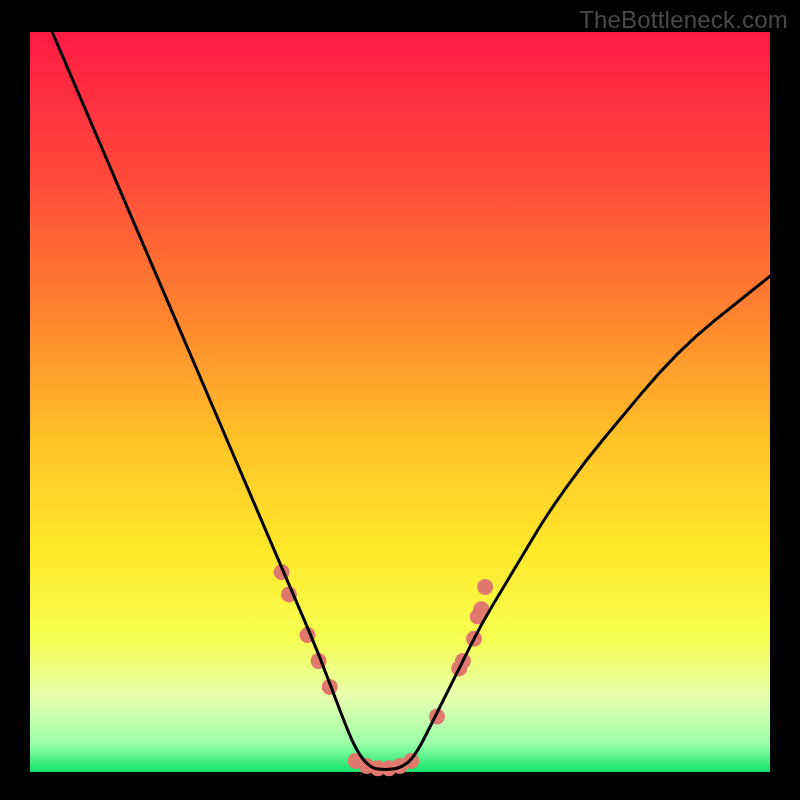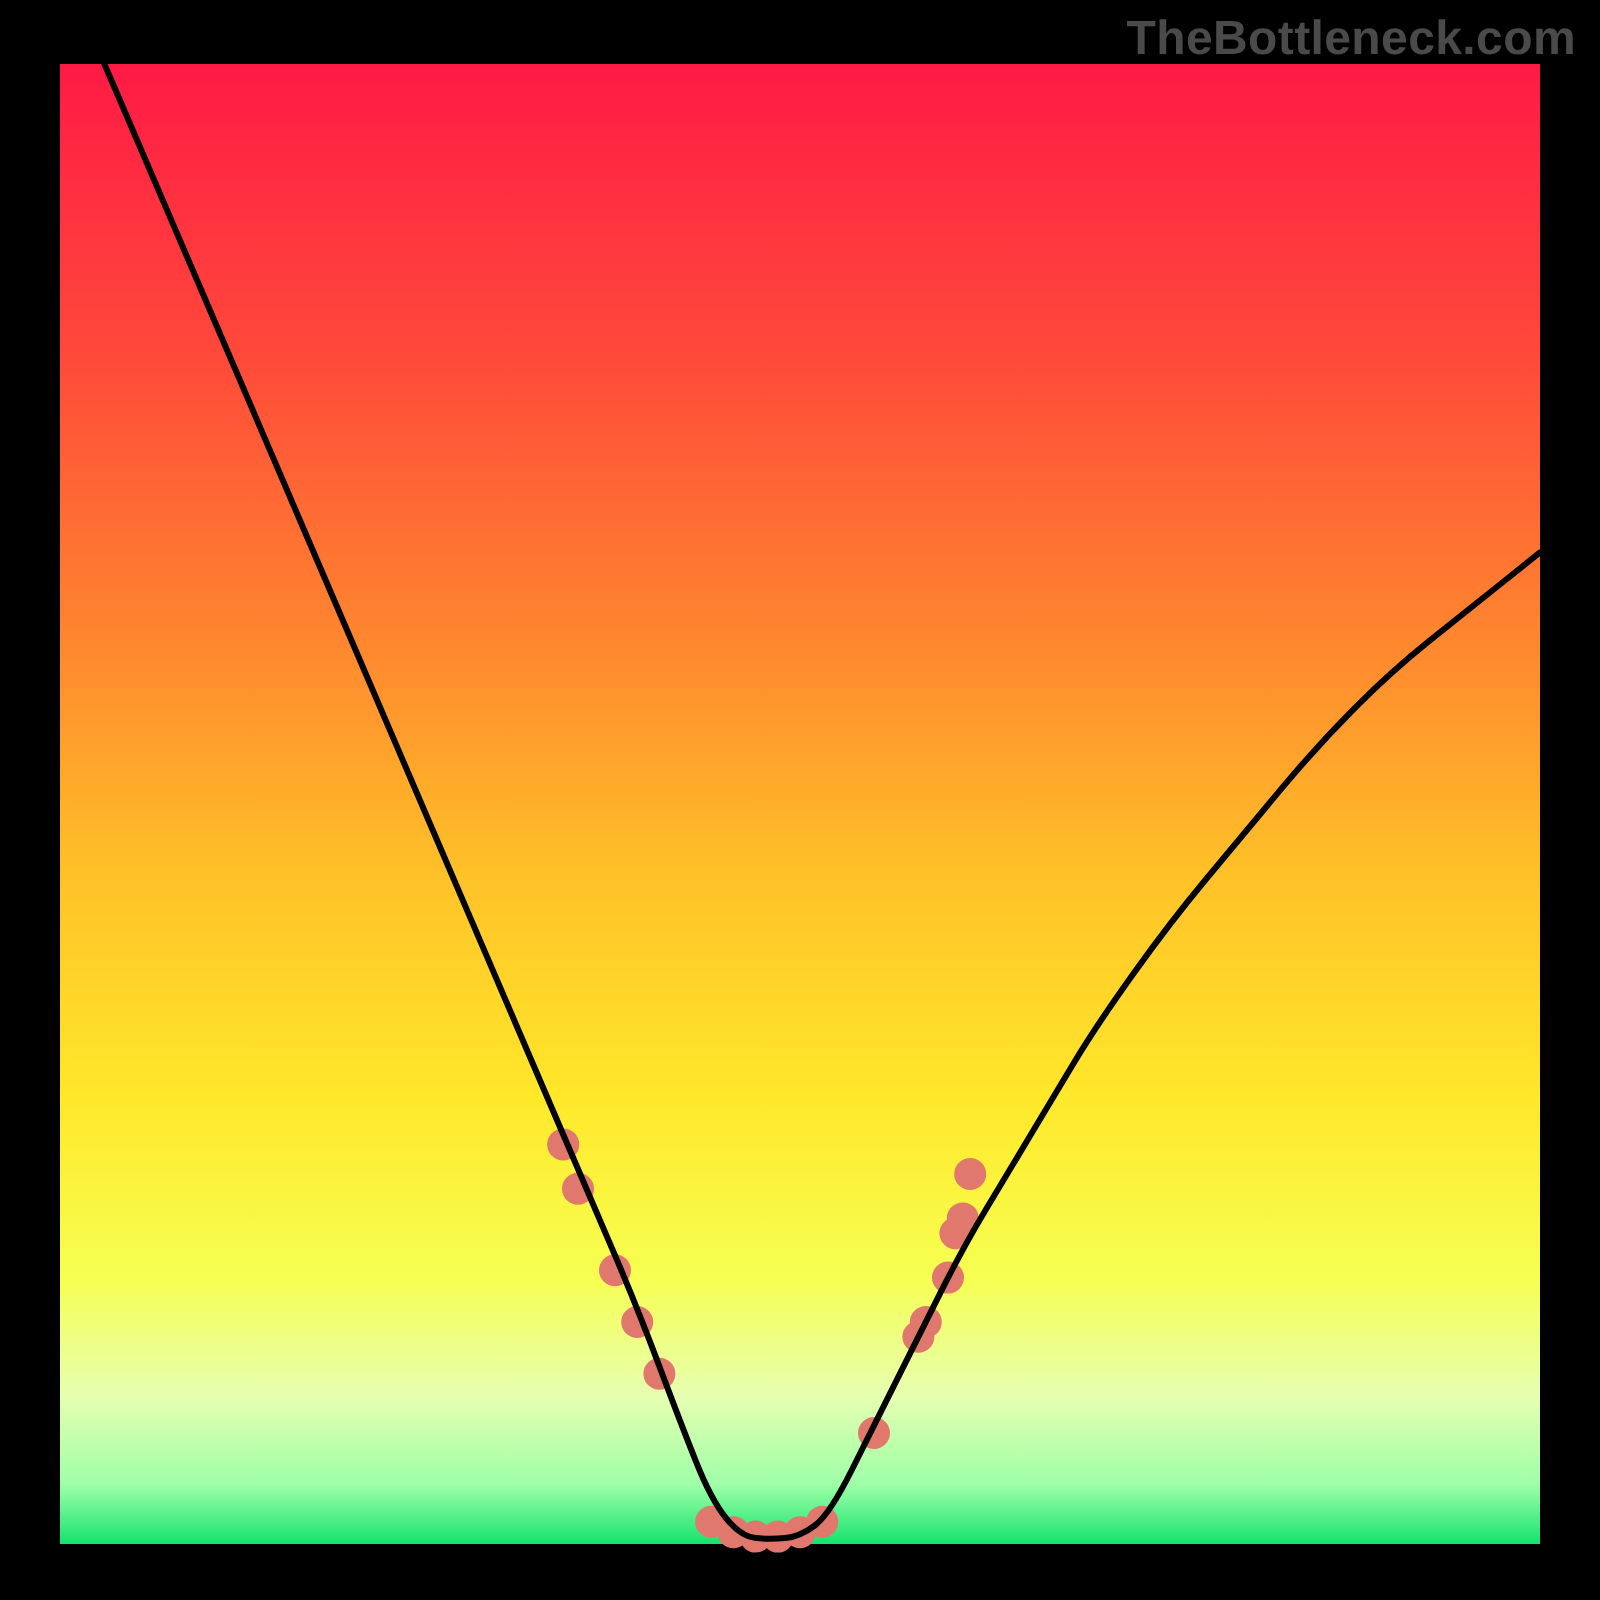--- a/index.html
+++ b/index.html
@@ -1,18 +1,18 @@
 <!DOCTYPE html>
 <html><head>
 <meta charset="utf-8">
 <style>
   html,body{margin:0;padding:0;width:800px;height:800px;overflow:hidden;background:#000;font-family:Arial,Helvetica,sans-serif}
   #stage{position:relative;width:800px;height:800px}
   svg{position:absolute;left:0;top:0}
-  #watermark{position:absolute;top:6px;right:12px;color:#4a4a4a;font-size:24px;font-weight:700;letter-spacing:.2px;user-select:none}
+  #watermark{position:absolute;top:6px;right:12px;color:#4a4a4a;font-size:24px;font-weight:400;letter-spacing:.2px;user-select:none}
 </style>
 </head>
 <body>
 
 <div id="stage">
   <svg id="svg" width="800" height="800" viewBox="0 0 800 800">
     <defs>
       <linearGradient id="bg-grad" x1="0" y1="0" x2="0" y2="1">
           <stop offset="0%" stop-color="#ff1a45"></stop>
           <stop offset="20%" stop-color="#ff4a3a"></stop>

